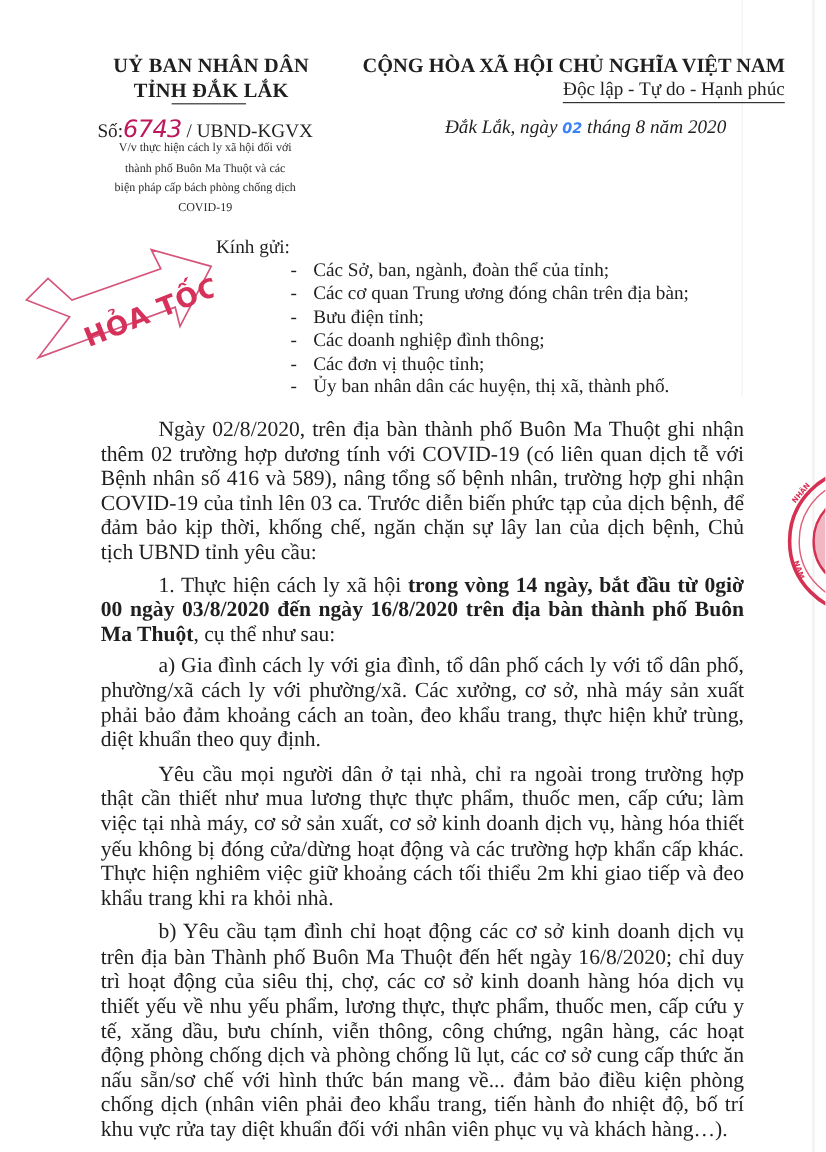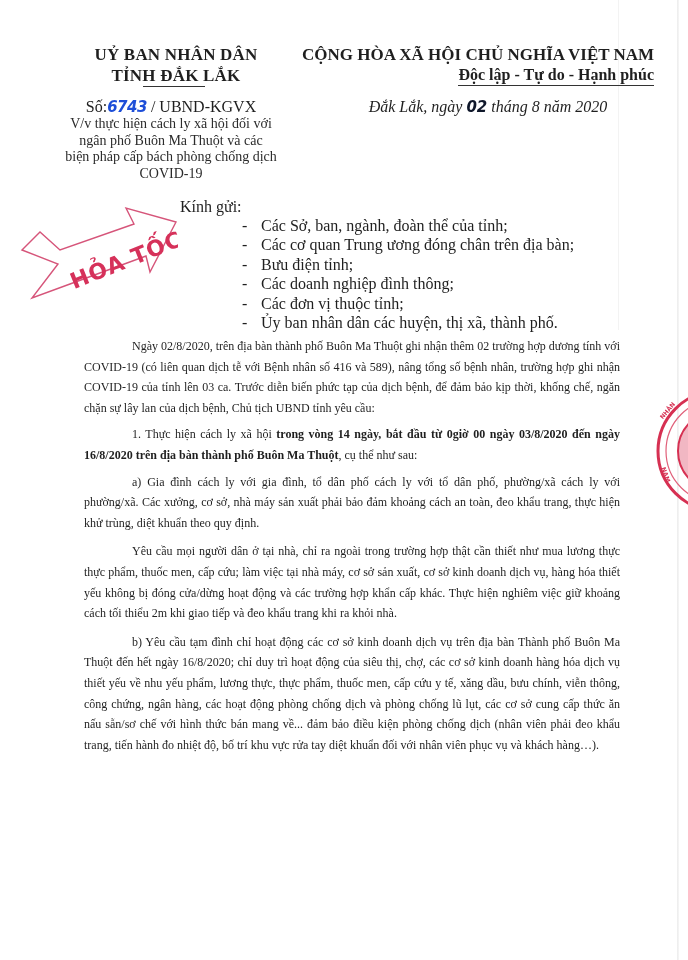--- a/index.html
+++ b/index.html
@@ -25,55 +25,55 @@
       font-weight: bold; font-size: 17px; line-height: 21px; letter-spacing: 0.2px;
     }
     .hdr-left .ul {
       display: block; width: 62px; height: 1px; background: #333; margin: 0 auto; margin-left: 77px;
     }
     .hdr-right {
       position: absolute; left: 302px; top: 44px; width: 352px; text-align: right;
     }
     .hdr-right .nation { font-weight: bold; font-size: 17px; line-height: 21px; white-space: nowrap; }
     .hdr-right .motto {
-      font-weight: bold; font-size: 16px; line-height: 20px;
+      font-weight: normal; font-size: 16px; line-height: 20px;
       display: inline-block; border-bottom: 1px solid #333; padding-bottom: 0;
     }
     .docno {
       position: absolute; left: 40px; top: 97px; width: 262px; text-align: center;
       font-size: 16px; line-height: 20px;
     }
     .docno .hand {
-      font-family: "DejaVu Sans", sans-serif; font-weight: bold; font-style: italic;
-      font-size: 15px; color: #1d4ed8; letter-spacing: -0.5px;
+      font-family: "DejaVu Sans", sans-serif; font-weight: normal; font-style: italic;
+      font-size: 20px; color: #be185d; letter-spacing: -0.5px;
     }
     .subject {
       position: absolute; left: 40px; top: 116px; width: 262px; text-align: center;
-      font-size: 14px; line-height: 16.5px; color: #2b2b2b;
+      font-size: 10px; line-height: 16.5px; color: #2b2b2b;
     }
     .place-date {
       position: absolute; left: 318px; top: 97px; width: 340px; text-align: center;
       font-style: italic; font-size: 16px; line-height: 20px;
     }
     .place-date .hand {
       font-family: "DejaVu Sans", sans-serif; font-weight: bold; font-style: italic;
-      font-size: 15px; color: #0f172a;
+      font-size: 12px; color: #3b82f6;
     }
     .kinh-gui {
       position: absolute; left: 180px; top: 197px; font-size: 16px; line-height: 20px;
     }
     .recipients {
       position: absolute; left: 238px; top: 216px; margin: 0; padding: 0; list-style: none;
       font-size: 16px; line-height: 19.4px;
     }
     .recipients li { position: relative; padding-left: 23px; white-space: nowrap; }
     .recipients li .dash { position: absolute; left: 4px; top: 0; }
     .body {
-      position: absolute; left: 84px; top: 336px; width: 536px;
-      font-size: 12px; line-height: 20.6px; text-align: justify;
+      position: absolute; left: 84px; top: 347px; width: 536px;
+      font-size: 18px; line-height: 20.6px; text-align: justify;
     }
     .body p { margin: 0 0 8px 0; text-indent: 48px; }
     .body p.tight { margin-bottom: 6px; }
     .body b i, .body .bi { font-weight: bold; }
     .stamp {
       position: absolute; left: 18px; top: 198px; width: 160px; height: 102px;
     }
     .seal {
       position: absolute; left: 652px; top: 388px; width: 36px; height: 126px; overflow: hidden;
     }
@@ -96,21 +96,21 @@
     <div class="motto">Độc lập - Tự do - Hạnh phúc</div>
   </div>
 
   <div class="docno">
     <span>Số:</span><span class="hand">6743</span>
     <span>/ UBND-KGVX</span>
   </div>
 
   <div class="subject">
     <div>V/v thực hiện cách ly xã hội đối với</div>
-    <div>ngân phố Buôn Ma Thuột và các</div>
+    <div>thành phố Buôn Ma Thuột và các</div>
     <div>biện pháp cấp bách phòng chống dịch</div>
     <div>COVID-19</div>
   </div>
 
   <div class="place-date">
     <span>Đắk Lắk, ngày </span><span class="hand">02</span><span> tháng 8  năm 2020</span>
   </div>
 
   <div class="stamp">
     <svg width="160" height="102" viewBox="0 0 160 102">

